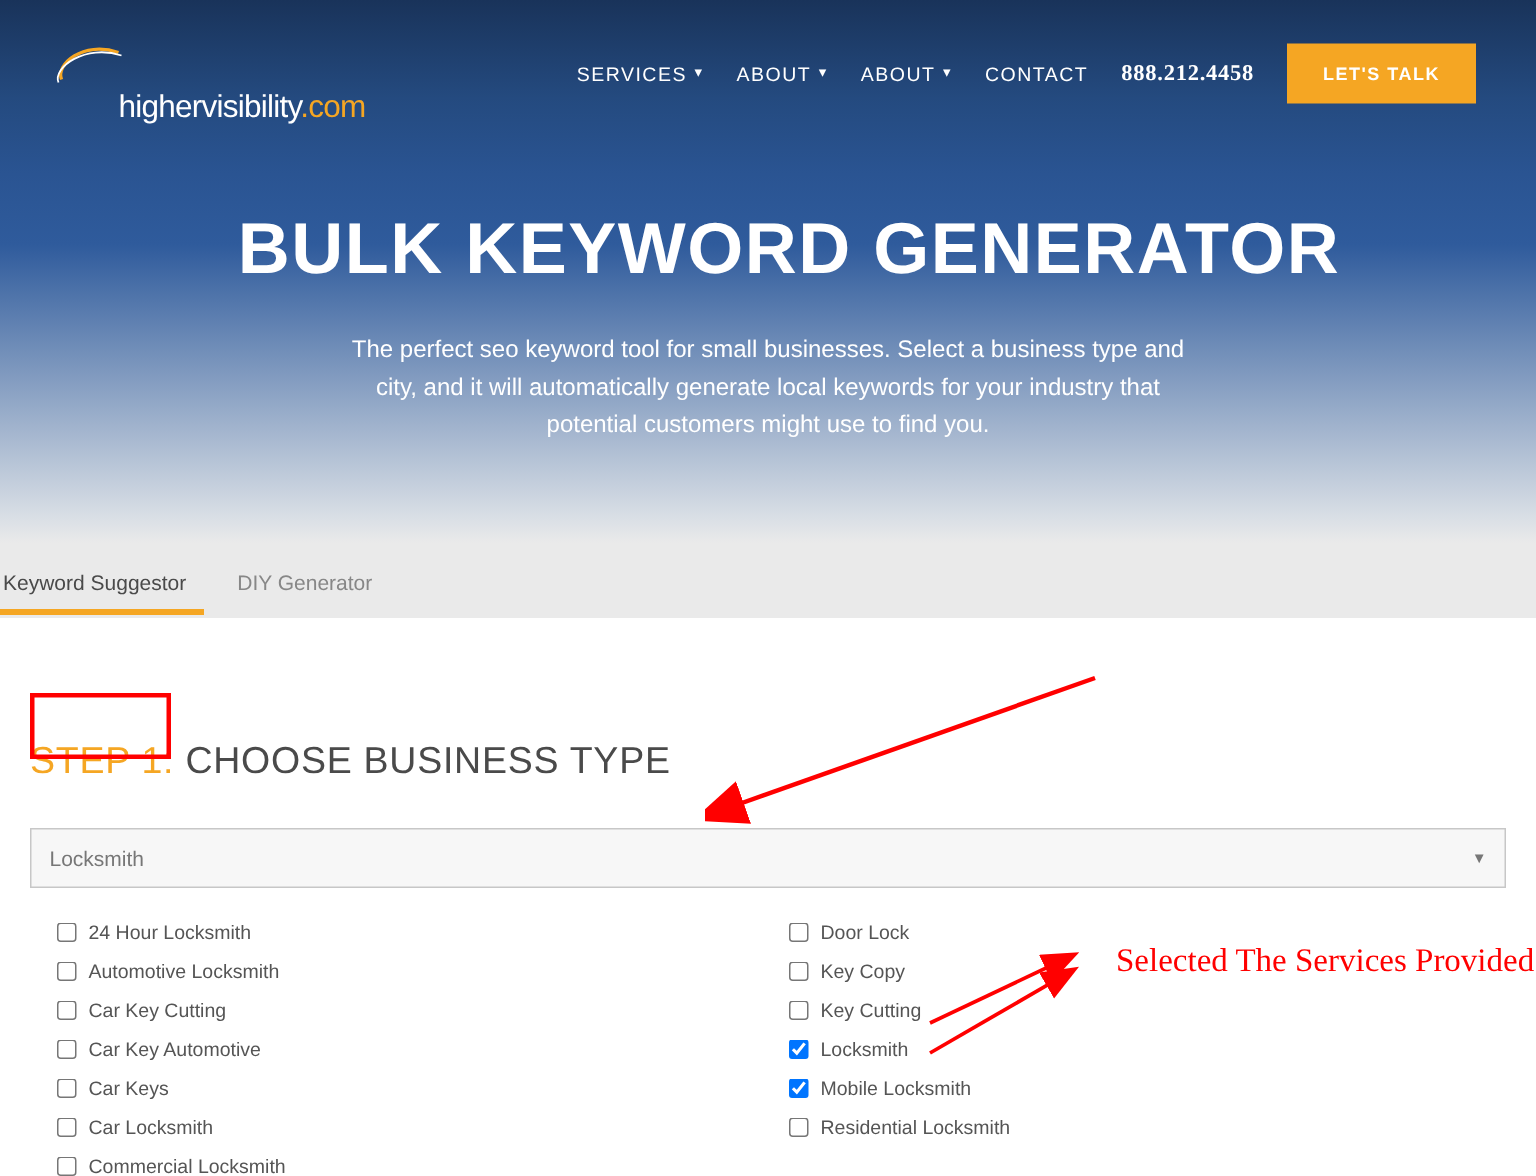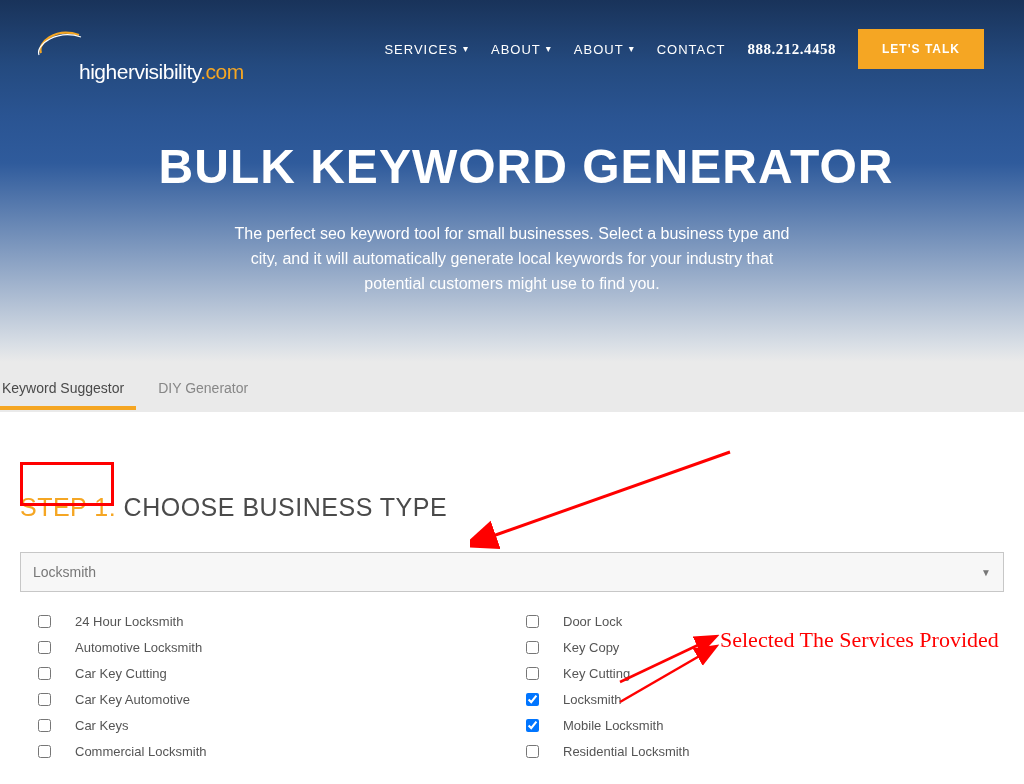--- a/index.html
+++ b/index.html
@@ -158,21 +158,21 @@
     margin-top: 22px;
   }
   .col {
     flex: 1;
   }
   .col:first-child { padding-left: 18px;}
   .col:last-child  { padding-left: 10px;}
   .service-item {
     display: flex;
     align-items: center;
-    gap: 24px;
+    gap: 8px;
     margin-bottom: 11px;
     font-size: 13px;
     color: #555;
   }
   .service-item input[type=checkbox] {
     width: 13px;
     height: 13px;
     margin: 0;
   }
   
@@ -262,20 +262,24 @@
         <label class="service-item">
           <input type="checkbox" style="">
           <span>Car Key Automotive</span>
         </label>
         <label class="service-item">
           <input type="checkbox" style="">
           <span>Car Keys</span>
         </label>
         <label class="service-item">
           <input type="checkbox" style="">
+          <span>Car Locksmith</span>
+        </label>
+        <label class="service-item">
+          <input type="checkbox" style="">
           <span>Commercial Locksmith</span>
         </label>
       </div>
     <div class="col" id="col-right">
         <label class="service-item">
           <input type="checkbox" style="">
           <span>Door Lock</span>
         </label>
         <label class="service-item">
           <input type="checkbox" style="">
@@ -313,14 +317,14 @@
   
   <svg class="arrow-svg" style="left:610px; top:205px;" width="130" height="90">
     <defs>
       <marker id="ah2" markerWidth="10" markerHeight="10" refX="8" refY="4" orient="auto">
         <path d="M0,0 L0,8 L10,4 z" fill="#ff0000"></path>
       </marker>
     </defs>
     <line x1="10" y1="65" x2="105" y2="20" stroke="#ff0000" stroke-width="2.5" marker-end="url(#ah2)"></line>
     <line x1="10" y1="85" x2="105" y2="30" stroke="#ff0000" stroke-width="2.5" marker-end="url(#ah2)"></line>
   </svg>
-  <div class="ann-text" style="left:720px; top:215px;">Selected The Services Provided</div>
+  <div class="ann-text" style="left:744px; top:215px;">Selected The Services Provided</div>
 </div>
 
 </body></html>

